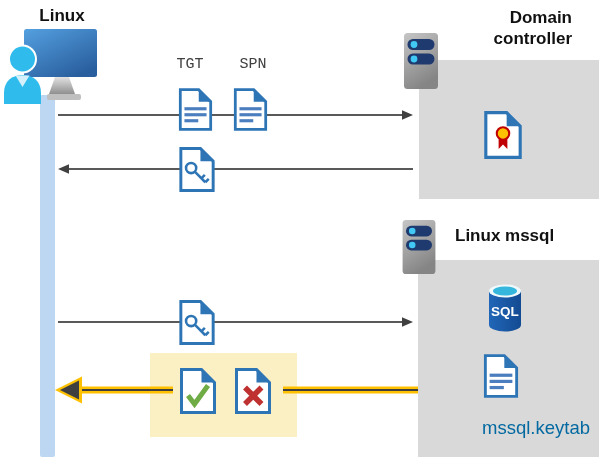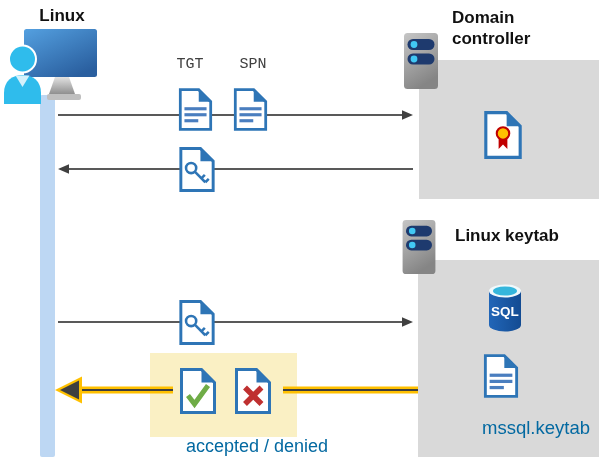--- a/index.html
+++ b/index.html
@@ -162,20 +162,19 @@
   <svg class="abs" style="left:178px;top:367px;" width="40" height="48" viewBox="0 0 38 48">
     <use href="#doc-body"></use>
       <use href="#doc-check"></use>
   </svg>
   <svg class="abs" style="left:233px;top:367px;" width="40" height="48" viewBox="0 0 38 48">
     <use href="#doc-body"></use>
       <use href="#doc-cross"></use>
   </svg>
 
   <div class="abs heading center" style="left:12px;top:5px;width:100px;">Linux</div>
-  <div class="abs heading" style="left:452px;top:7px;width:120px;">Domain controller</div>
-  <div class="abs heading" style="left:455px;top:225px;width:140px;">Linux keytab</div>
+  <div class="abs heading" style="left:452px;top:7px;width:120px;text-align:right;">Domain controller</div>
+  <div class="abs heading" style="left:455px;top:225px;width:140px;">Linux mssql</div>
   <div class="abs sublabel" style="left:172px;top:56px;width:36px;">TGT</div>
   <div class="abs sublabel" style="left:235px;top:56px;width:36px;">SPN</div>
   <div class="abs filelabel" style="left:428px;top:417px;width:162px;font-size:18.5px;">mssql.keytab</div>
-  <div class="abs filelabel" style="left:128px;top:436px;width:200px;">accepted / denied</div>
 
 </div>
 
 </body></html>

